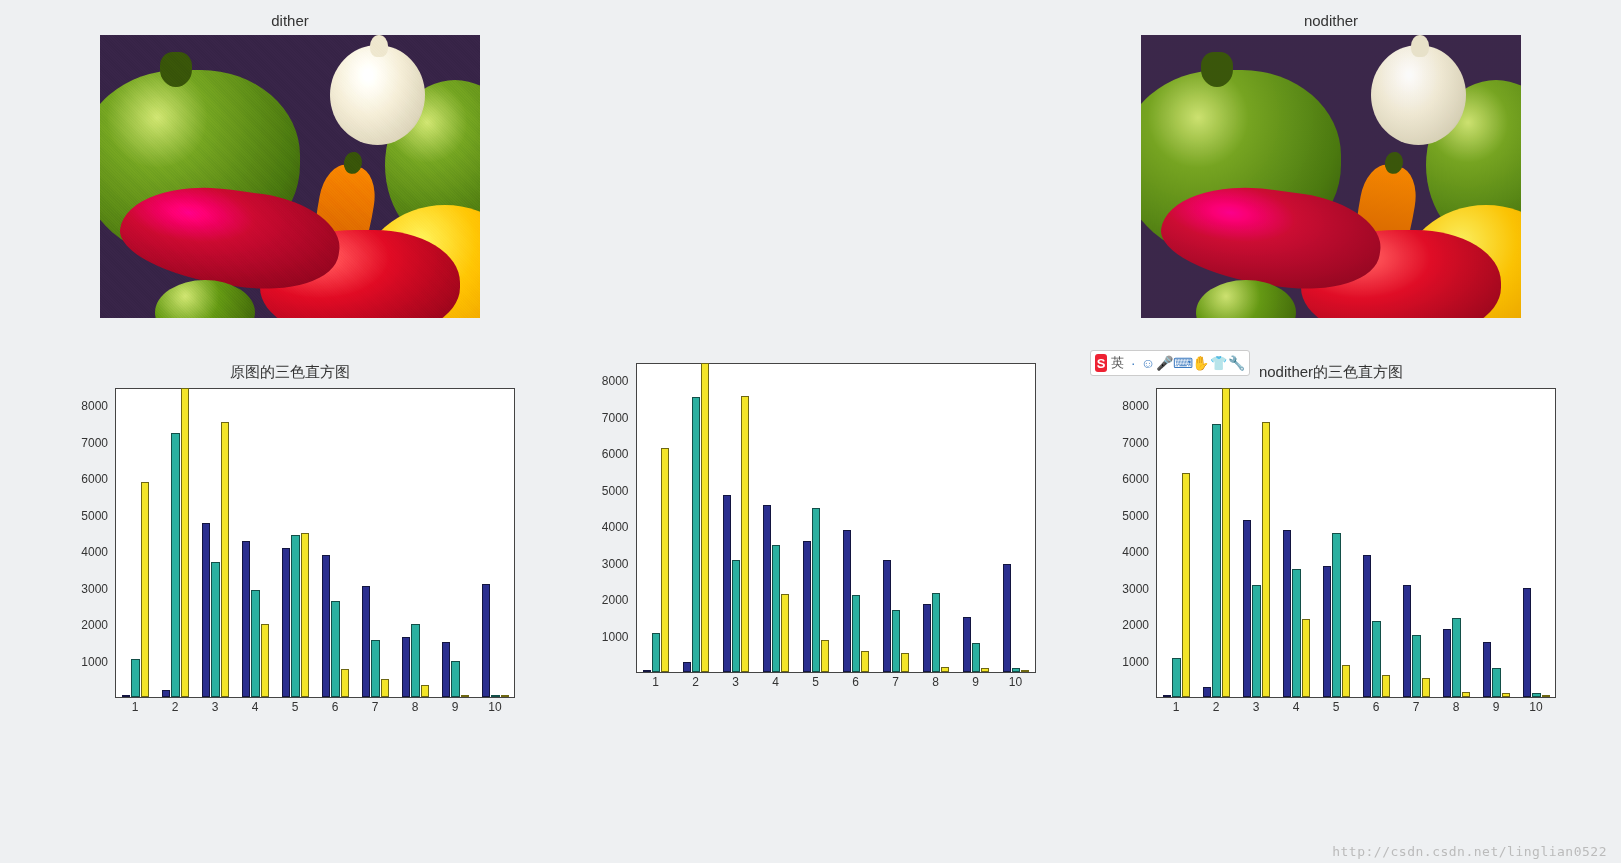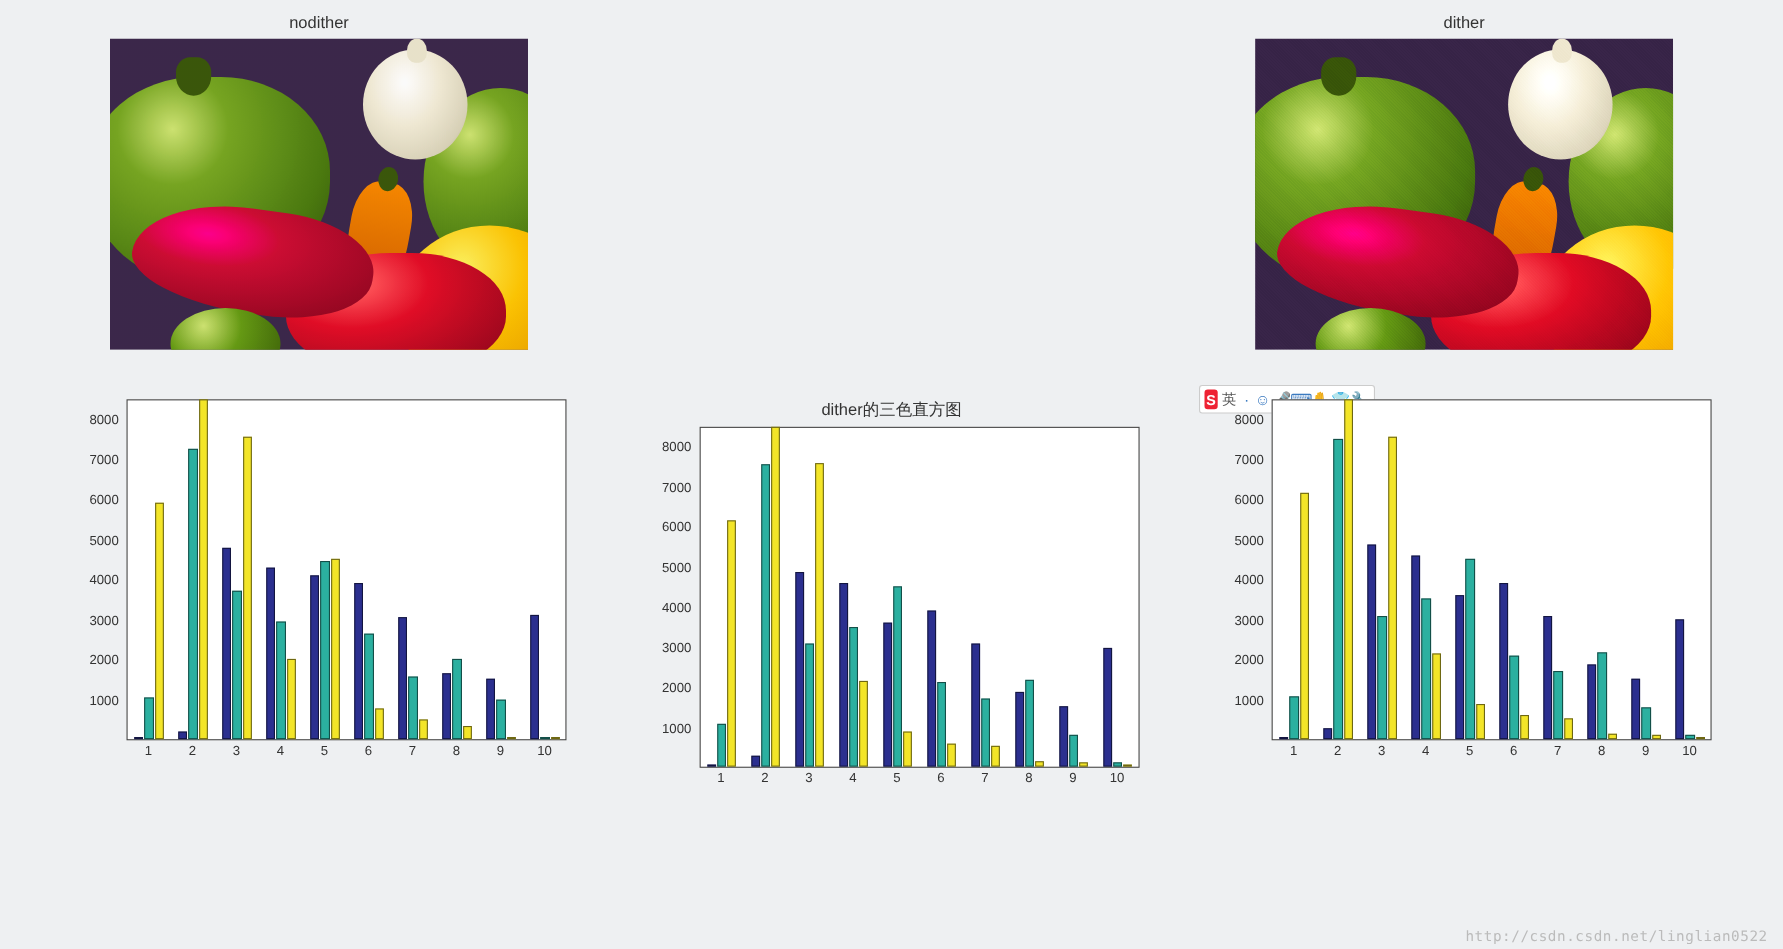--- a/index.html
+++ b/index.html
@@ -39,64 +39,65 @@
   .dither:after{content:"";position:absolute;inset:0;background-image:repeating-linear-gradient(45deg,rgba(0,0,0,0.05) 0 1px,transparent 1px 2px);mix-blend-mode:overlay;}
   .nodither div{filter:saturate(1.08) contrast(1.02);}
   .nodither:after{content:"";position:absolute;inset:0;background-image:linear-gradient(rgba(0,0,0,0.02),rgba(0,0,0,0.02));}
 </style>
 </head>
 <body>
 <div class="page">
 
 <div class="row">
   <div class="cell">
+    <div class="img-title">dither</div>
+    <div class="peppers dither">
+      <div class="bg-purple"></div>
+          <div class="g-pepper2"></div>
+          <div class="g-pepper1"></div>
+          <div class="onion"></div>
+          <div class="o-pepper"></div>
+          <div class="y-pepper"></div>
+          <div class="r-pepper2"></div>
+          <div class="r-pepper1"></div>
+          <div class="sm-green"></div>
+    </div>
+  </div>
+  <div class="cell">
     <div class="img-title">nodither</div>
     <div class="peppers nodither">
       <div class="bg-purple"></div>
           <div class="g-pepper2"></div>
           <div class="g-pepper1"></div>
           <div class="onion"></div>
           <div class="o-pepper"></div>
           <div class="y-pepper"></div>
           <div class="r-pepper2"></div>
           <div class="r-pepper1"></div>
           <div class="sm-green"></div>
     </div>
   </div>
-  <div class="cell">
-    <div class="img-title">dither</div>
-    <div class="peppers dither">
-      <div class="bg-purple"></div>
-          <div class="g-pepper2"></div>
-          <div class="g-pepper1"></div>
-          <div class="onion"></div>
-          <div class="o-pepper"></div>
-          <div class="y-pepper"></div>
-          <div class="r-pepper2"></div>
-          <div class="r-pepper1"></div>
-          <div class="sm-green"></div>
-    </div>
-  </div>
 </div>
 
 <div class="toolbar">
   <div class="s-icon">S</div>
   <span class="lab">英</span>
   <div class="mini">∙</div>
   <div class="mini">☺</div>
   <div class="mini">🎤</div>
   <div class="mini">⌨</div>
   <div class="mini">✋</div>
   <div class="mini">👕</div>
   <div class="mini">🔧</div>
 </div>
 
 <div class="row">
   <div class="cell">
     <div class="chart-wrap">
+      <div class="chart-title">原图的三色直方图</div>
       <div class="chart-area">
             <div class="ylabels">
               <div style="top: 273.529px;">1000</div>
               <div style="top: 237.059px;">2000</div>
               <div style="top: 200.588px;">3000</div>
               <div style="top: 164.118px;">4000</div>
               <div style="top: 127.647px;">5000</div>
               <div style="top: 91.1765px;">6000</div>
               <div style="top: 54.7059px;">7000</div>
               <div style="top: 18.2353px;">8000</div>
@@ -143,21 +144,20 @@
               <div style="left: 260px;">7</div>
               <div style="left: 300px;">8</div>
               <div style="left: 340px;">9</div>
               <div style="left: 380px;">10</div>
             </div>
           </div>
     </div>
   </div>
   <div class="cell">
     <div class="chart-wrap">
-      <div class="chart-title">dither的三色直方图</div>
       <div class="chart-area">
             <div class="ylabels">
               <div style="top: 273.529px;">1000</div>
               <div style="top: 237.059px;">2000</div>
               <div style="top: 200.588px;">3000</div>
               <div style="top: 164.118px;">4000</div>
               <div style="top: 127.647px;">5000</div>
               <div style="top: 91.1765px;">6000</div>
               <div style="top: 54.7059px;">7000</div>
               <div style="top: 18.2353px;">8000</div>
@@ -204,20 +204,21 @@
               <div style="left: 260px;">7</div>
               <div style="left: 300px;">8</div>
               <div style="left: 340px;">9</div>
               <div style="left: 380px;">10</div>
             </div>
           </div>
     </div>
   </div>
   <div class="cell">
     <div class="chart-wrap">
+      <div class="chart-title">nodither的三色直方图</div>
       <div class="chart-area">
             <div class="ylabels">
               <div style="top: 273.529px;">1000</div>
               <div style="top: 237.059px;">2000</div>
               <div style="top: 200.588px;">3000</div>
               <div style="top: 164.118px;">4000</div>
               <div style="top: 127.647px;">5000</div>
               <div style="top: 91.1765px;">6000</div>
               <div style="top: 54.7059px;">7000</div>
               <div style="top: 18.2353px;">8000</div>

